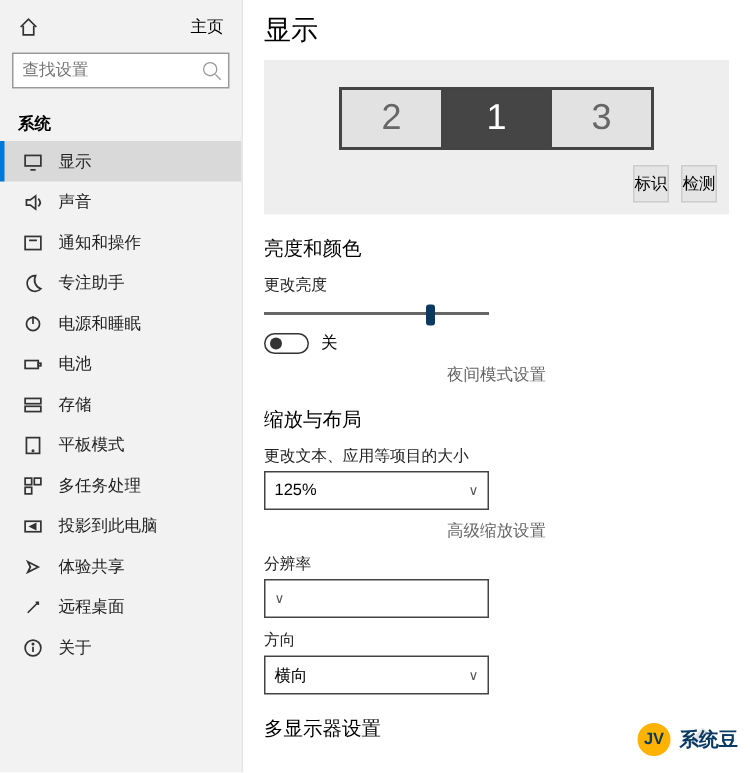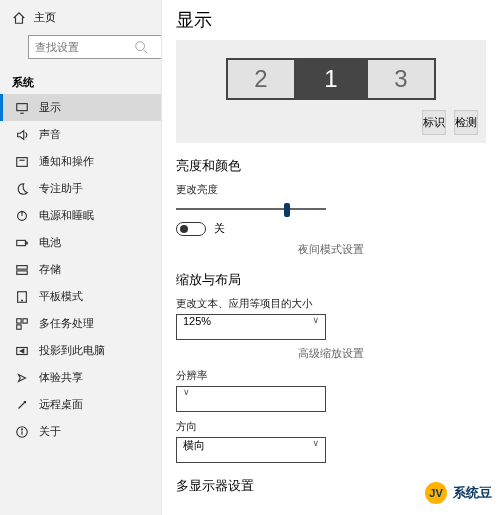--- a/index.html
+++ b/index.html
@@ -1,22 +1,22 @@
 <!DOCTYPE html>
 <html><head>
 <meta charset="utf-8">
 <style>
   * { box-sizing: border-box; margin: 0; padding: 0; font-family: "Microsoft YaHei", "Segoe UI", sans-serif; }
   body { width: 500px; height: 515px; overflow: hidden; background: #fff; color: #000; position: relative; }
   .container { display: flex; height: 100%; }
   .sidebar { width: 162px; background: #f2f2f2; border-right: 1px solid #e5e5e5; padding: 6px 0 0 0; overflow: hidden; }
-  .home-row { display: flex; align-items: center; padding: 4px 12px 6px 12px; font-size: 11px; gap: 8px; }
+  .home-row { display: flex; align-items: center; padding: 4px 12px 6px 12px; font-size: 11px; gap: 8px; justify-content: space-between; }
   .home-icon { width: 12px; height: 12px; }
   .searchbox { margin: 4px 8px 8px 8px; position: relative; }
-  .searchbox input { width: 100%; height: 24px; border: 1px solid #999; background: #fff; font-size: 11px; padding: 0 22px 0 6px; margin-left: 20px; }
+  .searchbox input { width: 100%; height: 24px; border: 1px solid #999; background: #fff; font-size: 11px; padding: 0 22px 0 6px; }
   .searchbox .sicon { position: absolute; right: 5px; top: 5px; width: 14px; height: 14px; opacity: .6; }
   .group-title { font-size: 11px; font-weight: 600; padding: 8px 12px 4px 12px; }
   .nav { display: flex; flex-direction: column; }
   .nav-item { display: flex; align-items: center; gap: 10px; padding: 6px 12px; font-size: 11px; color: #222; cursor: pointer; border-left: 3px solid transparent; }
   .nav-item.active { background: #d9d9d9; border-left-color: #0078d7; }
   .nav-icon { width: 14px; height: 14px; display: inline-block; flex-shrink: 0; }
   .nav-icon svg { width: 14px; height: 14px; stroke: #333; stroke-width: 1.3; fill: none; }
   .main { flex: 1; overflow-y: auto; padding: 8px 14px 10px 14px; position: relative; }
   .main::-webkit-scrollbar { width: 6px; }
   .main::-webkit-scrollbar-thumb { background: #bbb; }
@@ -32,21 +32,21 @@
   .field-label { font-size: 10.5px; color: #222; margin: 8px 0 3px 0; }
   .slider { position: relative; width: 150px; height: 16px; margin: 4px 0; }
   .slider-track { position: absolute; top: 7px; left: 0; right: 0; height: 2px; background: #666; }
   .slider-thumb { position: absolute; top: 2px; width: 6px; height: 14px; background: #0a3a63; border-radius: 2px; }
   .toggle { display: flex; align-items: center; gap: 8px; font-size: 11px; }
   .toggle-sw { width: 30px; height: 14px; border: 1px solid #333; border-radius: 7px; position: relative; background: #fff; }
   .toggle-sw::after { content: ""; position: absolute; width: 8px; height: 8px; background: #333; border-radius: 50%; top: 2px; left: 3px; }
   .link-text { font-size: 11px; color: #666; margin: 6px 0; text-align: center; }
   .dropdown { position: relative; width: 150px; }
   .dropdown select, .dd { width: 100%; height: 26px; font-size: 11px; border: 1px solid #444; background: #fff; padding: 0 6px; appearance: none; }
-  .dd { display: flex; justify-content: space-between; }
+  .dd { display: flex; align-items: center; justify-content: space-between; }
   .dd .chev { font-size: 9px; color: #555; }
   .badge-overlay { position: absolute; right: 4px; bottom: 8px; display: flex; align-items: center; gap: 4px; background: rgba(255,255,255,0.85); padding: 1px 4px; border-radius: 3px; }
   .badge-overlay .circ { width: 26px; height: 26px; border-radius: 50%; background: #ffb300; display: flex; align-items: center; justify-content: center; color: #0a3a63; font-weight: bold; font-size: 11px; border: 2px solid #fff; margin-left: 36px; }
   .badge-overlay .txt { font-size: 13px; font-weight: 700; color: #0a3a63; }
   .pencil { position: absolute; width: 14px; height: 14px; }
 </style>
 </head>
 <body>
 
 <div class="container">

